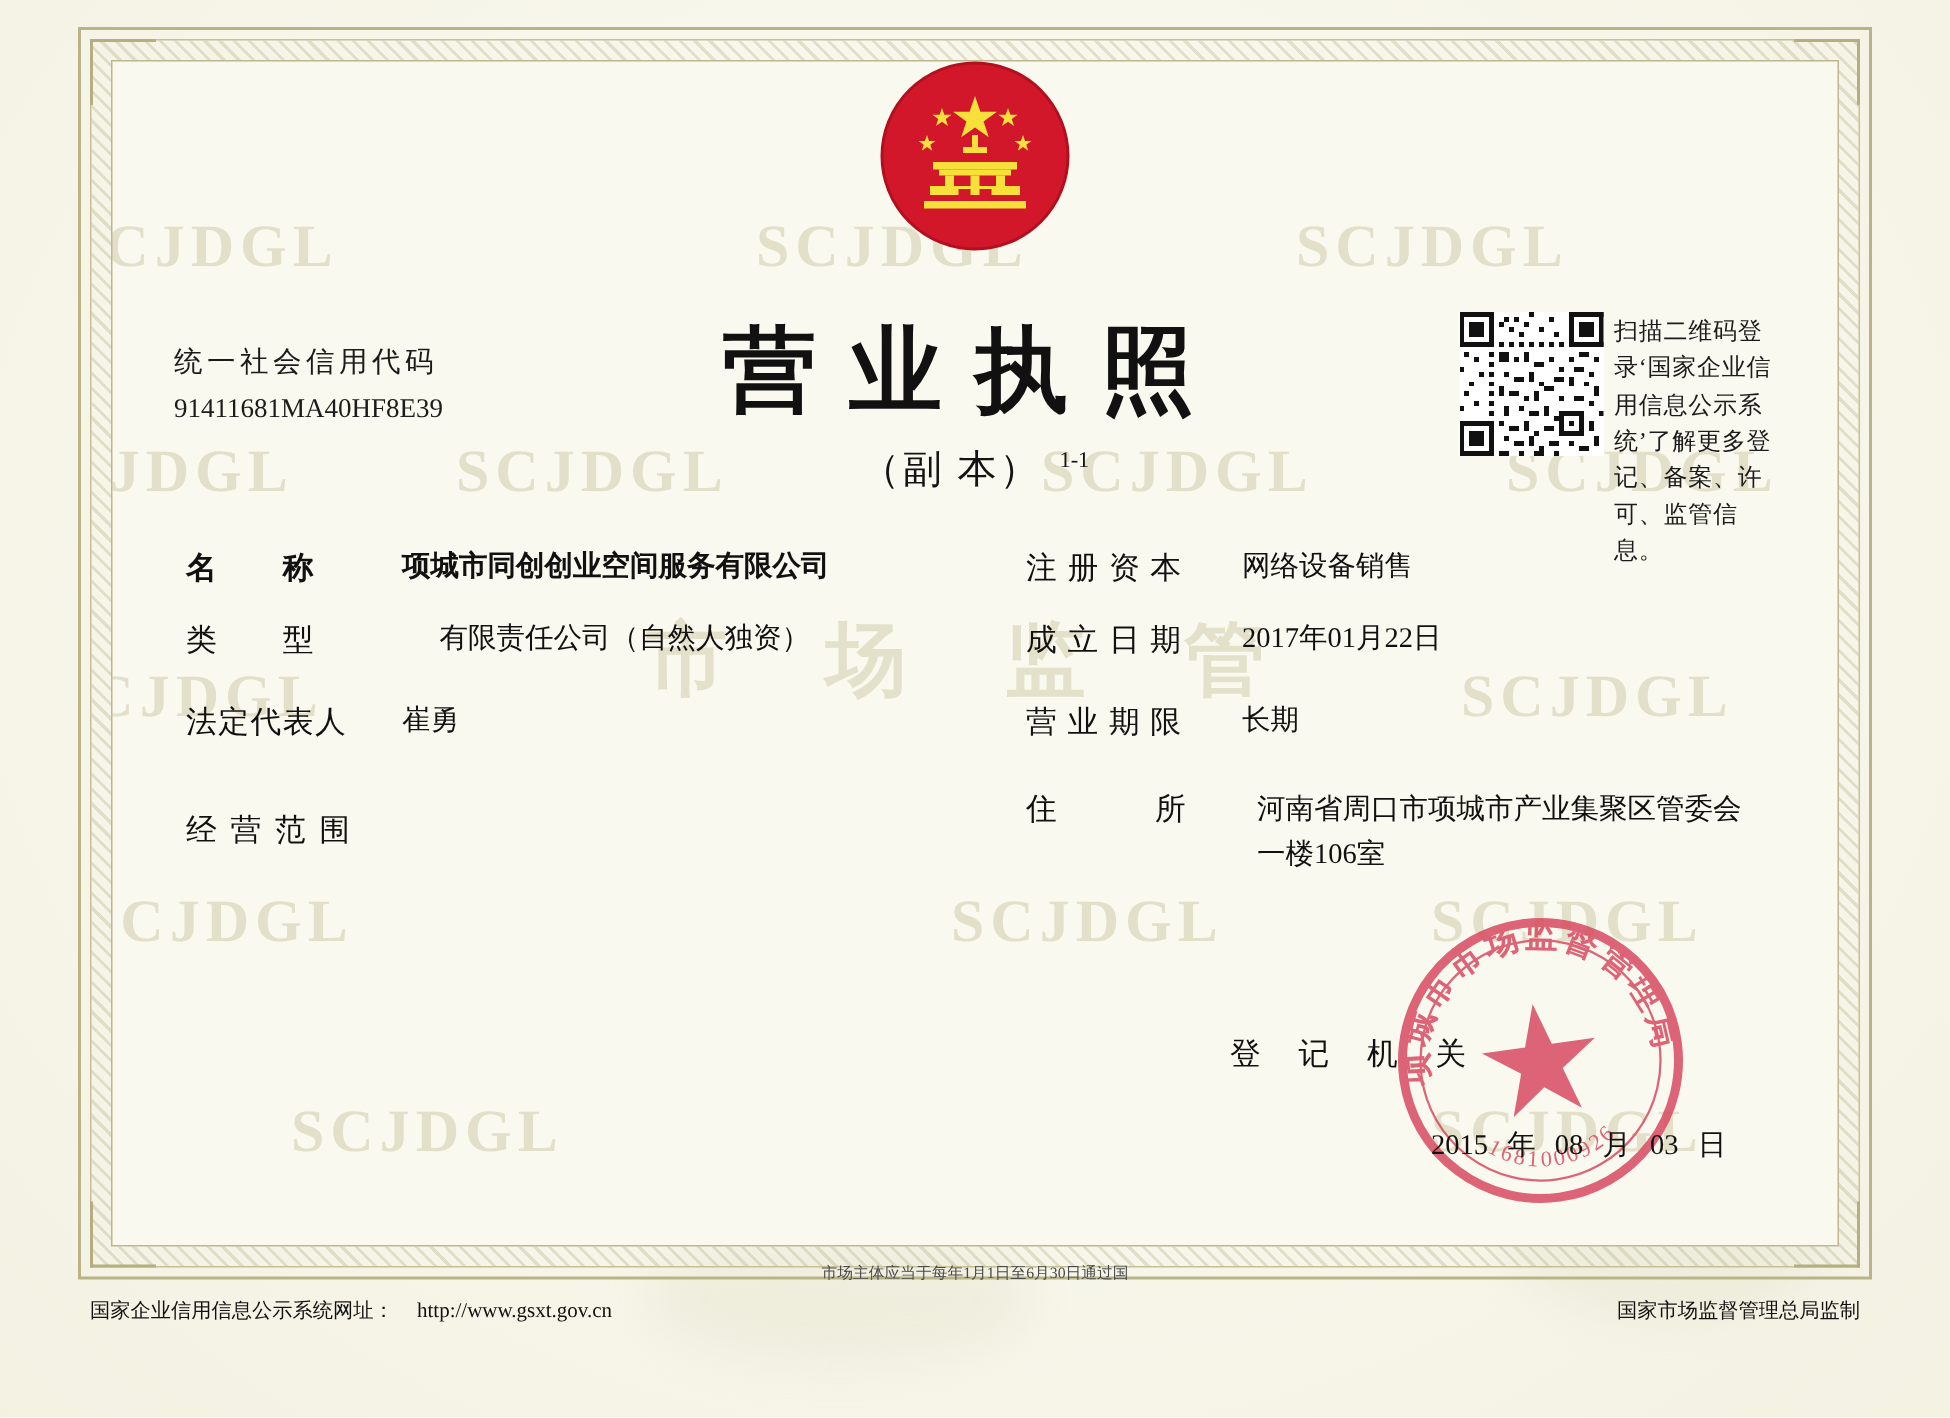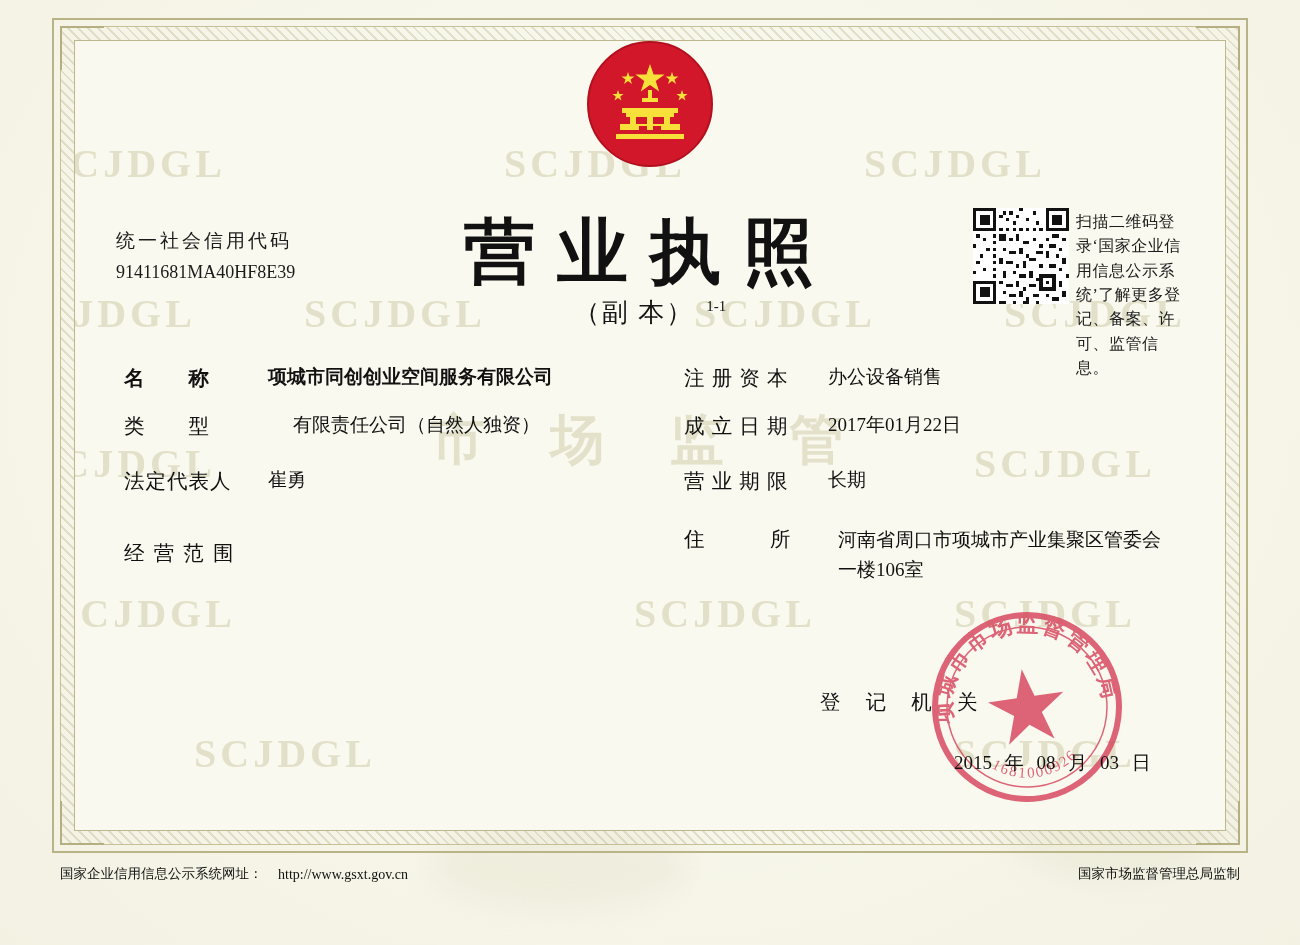--- a/index.html
+++ b/index.html
@@ -65,21 +65,21 @@
   
   #emblem{position:absolute;left:50%;top:38px;transform:translateX(-50%);width:132px;height:132px;}
 
   
   #code-block{position:absolute;left:116px;top:228px;}
   #code-label{font-size:19px;letter-spacing:3px;color:#1b1b1b;}
   #code-value{font-size:18px;color:#1b1b1b;margin-top:8px;font-family:"Liberation Serif",serif;}
 
   #title{
     position:absolute;left:0;right:0;top:205px;text-align:center;
-    font-size:71px;font-weight:bold;letter-spacing:22px;color:#111;
+    font-size:62px;font-weight:bold;letter-spacing:22px;color:#111;
     font-family:"Liberation Serif", serif;
   }
   #subtitle{
     position:absolute;left:0;right:0;top:295px;text-align:center;
     font-size:26px;color:#141414;letter-spacing:2px;
   }
   #subtitle .num{font-size:15px;vertical-align:super;margin-left:12px;letter-spacing:0;}
 
   
   #qr{position:absolute;right:231px;top:208px;width:96px;height:96px;background:#fff;}
@@ -333,21 +333,21 @@
     <span class="flabel label-w">法定代表人</span>
     <span class="fvalue">崔勇</span>
   </div>
 
   <div class="row" style="left:124px;top:527px;">
     <span class="flabel label-w4">经 营 范 围</span>
   </div>
 
   <div class="row" style="left:684px;top:364px;">
     <span class="flabel label-w">注 册 资 本</span>
-    <span class="fvalue">办公设备销售</span>
+    <span class="fvalue">网络设备销售</span>
   </div>
 
   <div class="row" style="left:684px;top:412px;">
     <span class="flabel label-w">成 立 日 期</span>
     <span class="fvalue">2017年01月22日</span>
   </div>
 
   <div class="row" style="left:684px;top:467px;">
     <span class="flabel label-w">营 业 期 限</span>
     <span class="fvalue">长期</span>
@@ -381,20 +381,21 @@
   <div id="date-row">
     <span>2015</span>
     <span>年</span>
     <span>08</span>
     <span>月</span>
     <span>03</span>
     <span>日</span>
   </div>
 
   <div id="footnote">
+    <div class="nowrap">市场主体应当于每年1月1日至6月30日通过国</div>
   </div>
 
   <div id="footer">
     <span>国家企业信用信息公示系统网址：</span>
     <span>国家市场监督管理总局监制</span>
   </div>
   <div id="site-url">http://www.gsxt.gov.cn</div>
 
 </div>
 

